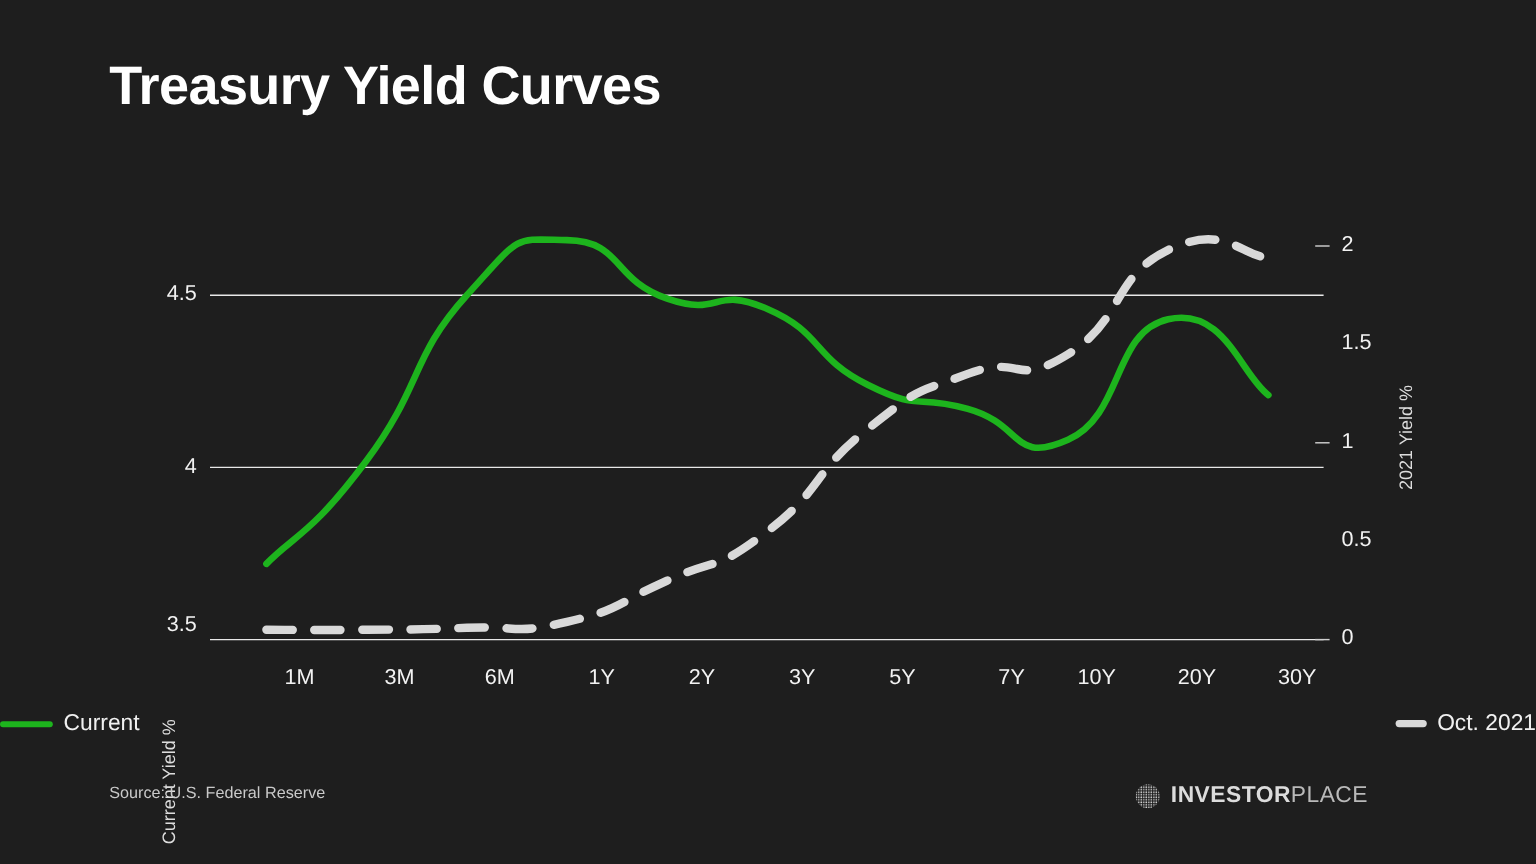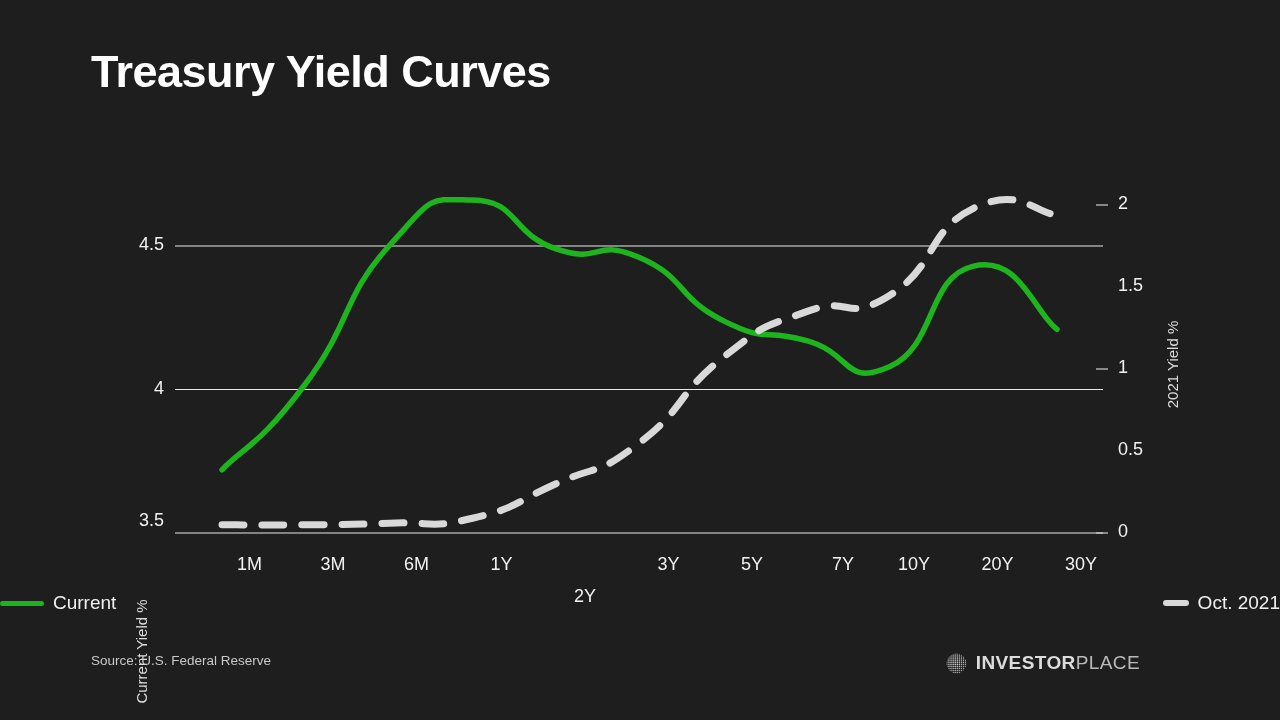--- a/index.html
+++ b/index.html
@@ -114,21 +114,21 @@
       <div class="ytick-r" style="left: 1118px; top: 439px;">0.5</div>
       <div class="ytick-r" style="left: 1118px; top: 357px;">1</div>
       <div class="ytick-r" style="left: 1118px; top: 275px;">1.5</div>
       <div class="ytick-r" style="left: 1118px; top: 193px;">2</div>
     </div>
   <div id="xtick-container">
       <div class="xtick" style="left: 182px;">1M</div>
       <div class="xtick" style="left: 265.5px;">3M</div>
       <div class="xtick" style="left: 349px;">6M</div>
       <div class="xtick" style="left: 432.5px;">1Y</div>
-      <div class="xtick" style="left: 516px; margin-top: 32px;">2Y</div>
+      <div class="xtick" style="left: 516px;">2Y</div>
       <div class="xtick" style="left: 599.5px;">3Y</div>
       <div class="xtick" style="left: 683px;">5Y</div>
       <div class="xtick" style="left: 774px;">7Y</div>
       <div class="xtick" style="left: 850px;">10Y</div>
       <div class="xtick" style="left: 933.5px;">20Y</div>
       <div class="xtick" style="left: 1017px;">30Y</div>
     </div>
 
   <div class="legend">
     <div class="legend-item">

